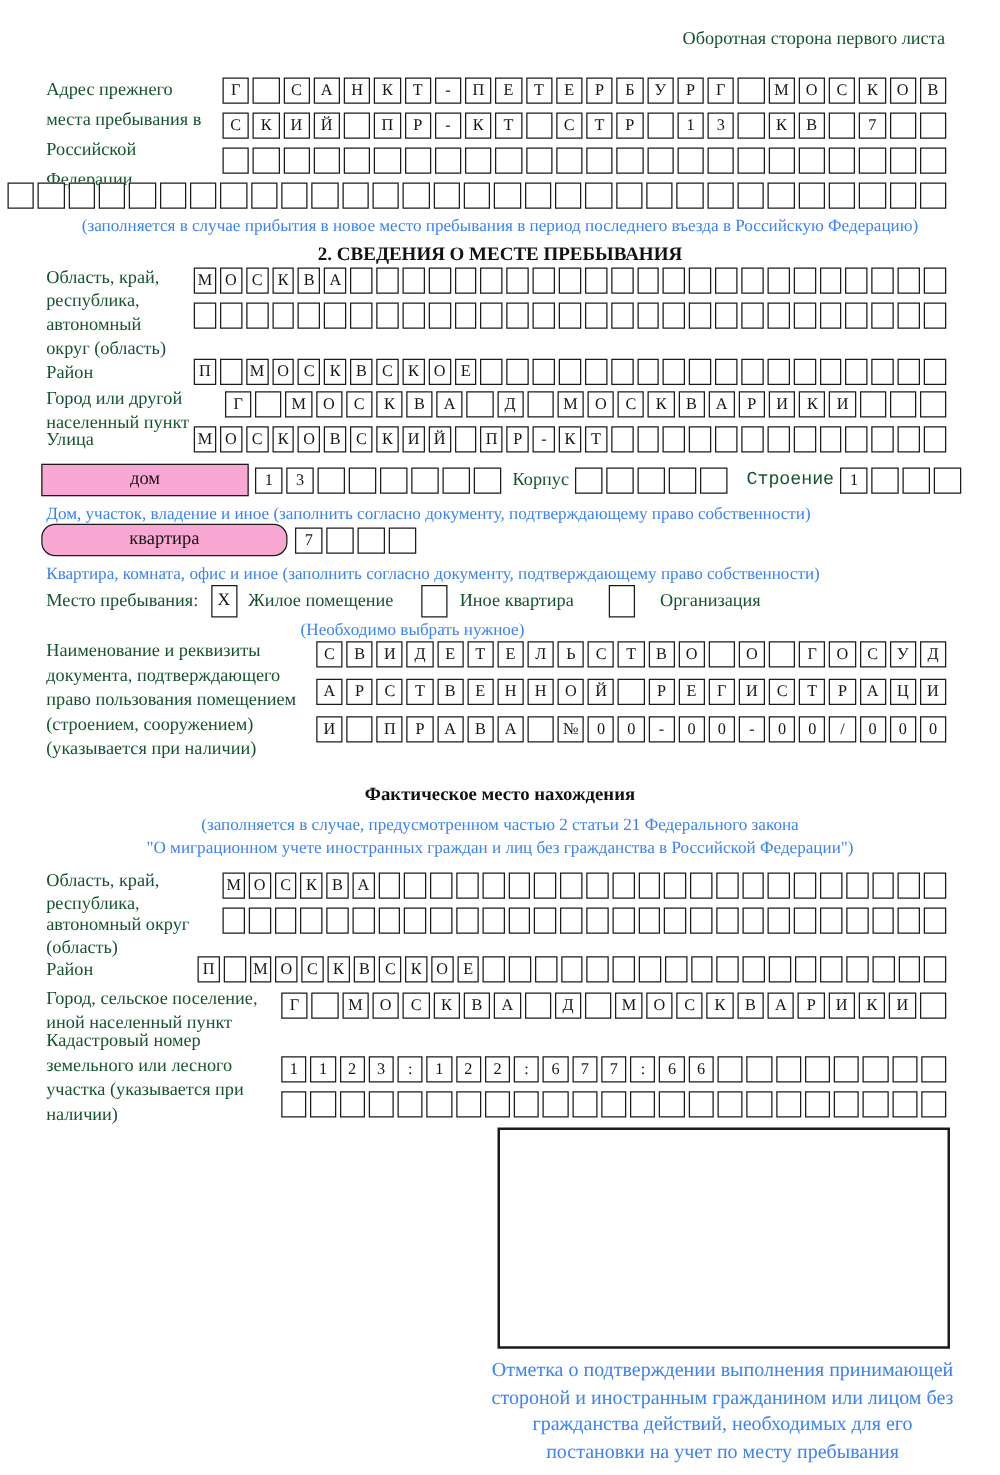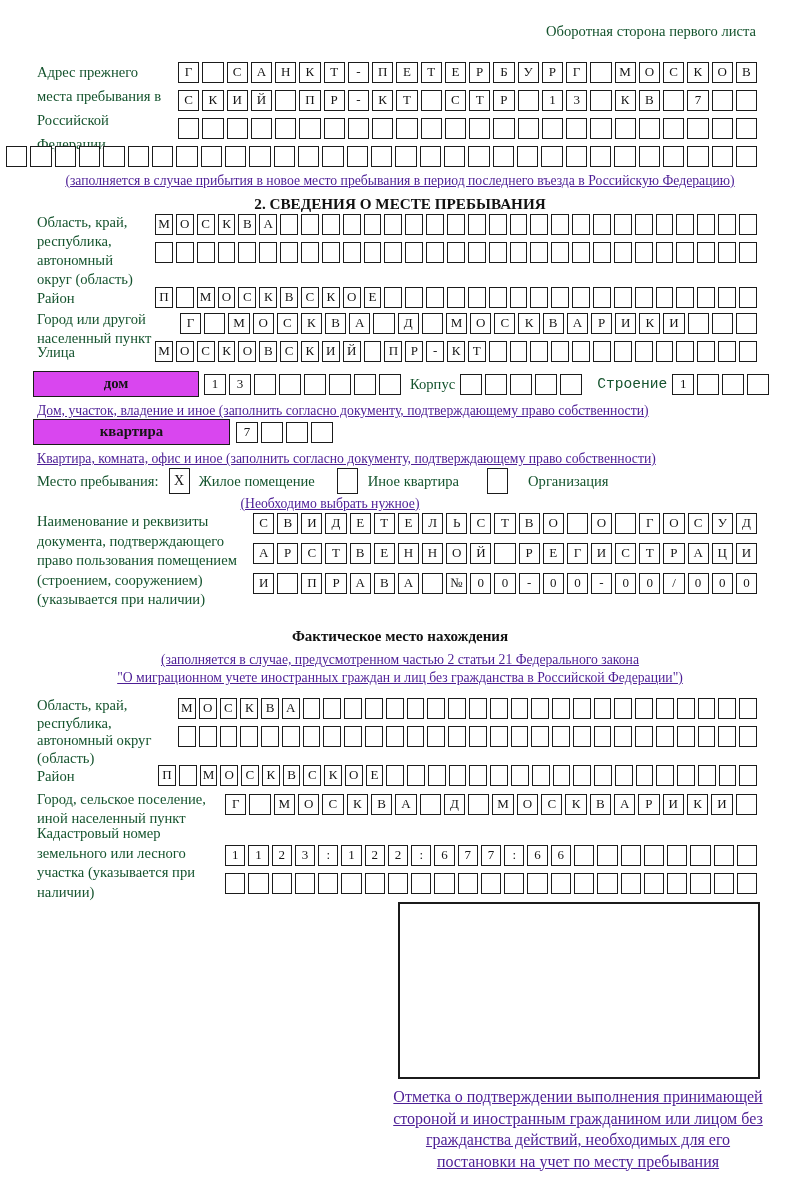--- a/index.html
+++ b/index.html
@@ -8,37 +8,37 @@
     width: 800px; height: 1180px;
     font-family: "Liberation Serif", "DejaVu Serif", serif;
     color: #151515;
   }
   .page {
     position: relative; width: 800px; height: 1180px;
     background: #fff; overflow: hidden;
   }
   .abs { position: absolute; }
   .lbl { font-size: 14.6px; line-height: 19px; color: #14532d; }
-  .caption { font-size: 13.7px; color: #4c1d95; text-decoration: underline; }
+  .caption { font-size: 13.7px; color: #3b82f6; }
   .title { font-weight: bold; font-size: 15.2px; color: #111; }
   .center { width: 800px; left: 0; text-align: center; }
 
   .cellrow { display: flex; gap: 3px; }
   .cell {
     flex: 1 1 0; min-width: 0; height: 21px;
     border: 1.8px solid #1b1b1b; background: #fff;
     text-align: center; font-size: 13px; line-height: 17.5px;
     font-family: "Liberation Serif", "DejaVu Serif", serif;
     overflow: hidden;
   }
   .cellrow.fixed .cell { flex: 0 0 22px; }
 
   .widebox {
-    border: 1.8px solid #1b1b1b; background: #d946ef;
-    text-align: center; font-size: 14.8px; line-height: 23px; height: 26px; font-weight: bold;
+    border: 1.8px solid #1b1b1b; background: #f9a8d4;
+    text-align: center; font-size: 14.8px; line-height: 23px; height: 26px;
   }
   .checkbox {
     width: 21px; height: 26px; border: 1.8px solid #1b1b1b; background: #fff;
     text-align: center; font-size: 14px; line-height: 23px; flex: 0 0 21px;
   }
   .inline-row { display: flex; align-items: center; }
   .stamp-box { border: 2.2px solid #1b1b1b; background: #fff; }
 </style>
 </head>
 <body>
@@ -345,21 +345,21 @@
     <div class="cellrow fixed">
         <div class="cell">1</div>
         <div class="cell"></div>
         <div class="cell"></div>
         <div class="cell"></div>
       </div>
   </div>
   <div class="abs caption" style="left:37px; top:403px;">Дом, участок, владение и иное (заполнить согласно документу, подтверждающему право собственности)</div>
 
   <div class="abs inline-row" style="left:33px; top:419px; gap:6px;">
-    <div class="widebox" style="width:197px; flex:0 0 197px;">квартира</div>
+    <div class="widebox" style="width:197px; flex:0 0 197px;border-radius:11px;">квартира</div>
     <div class="cellrow fixed" style="--n:4;">
         <div class="cell">7</div>
         <div class="cell"></div>
         <div class="cell"></div>
         <div class="cell"></div>
       </div>
   </div>
   <div class="abs caption" style="left:37px; top:451px;">Квартира, комната, офис и иное (заполнить согласно документу, подтверждающему право собственности)</div>
 
   <div class="abs inline-row" style="left:37px; top:468px;">

